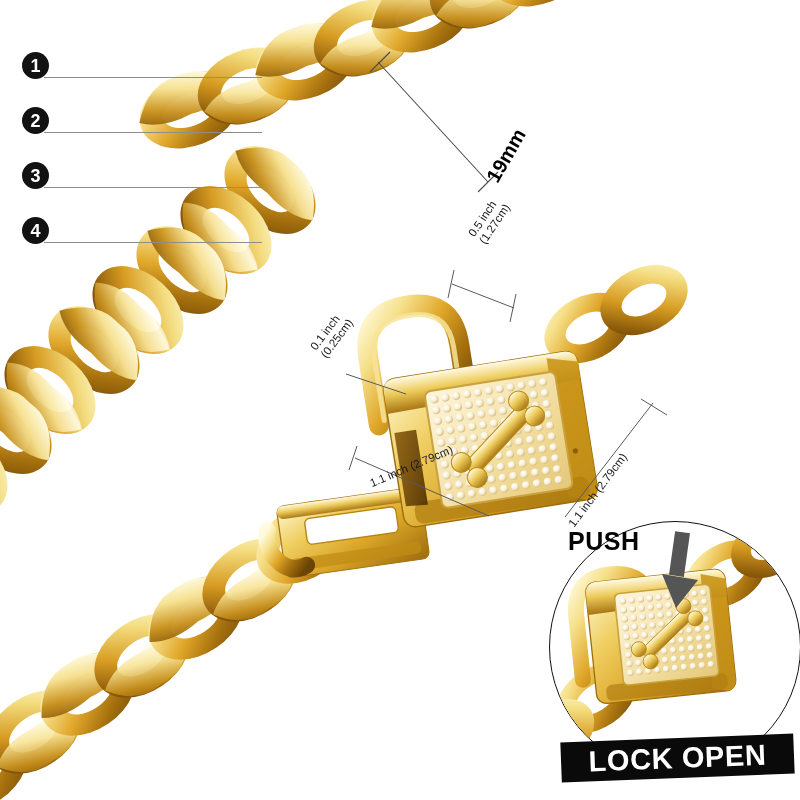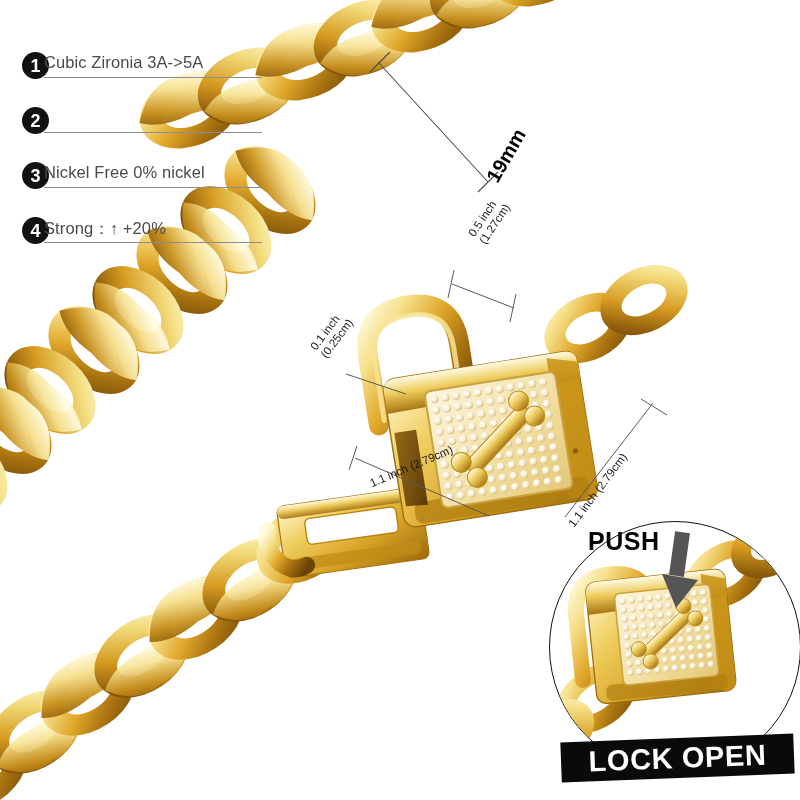--- a/index.html
+++ b/index.html
@@ -25,21 +25,21 @@
 
   
   .dim{position:absolute;font-size:11.5px;color:#1a1a1a;white-space:nowrap;
        font-family:"Liberation Sans",sans-serif;z-index:38;}
   .dim-big{font-size:20px;font-weight:bold;color:#000;}
 
   
   .inset{position:absolute;left:549px;top:521px;width:250px;height:250px;
          border-radius:50%;border:1.6px solid #111;background:#fff;
          overflow:hidden;z-index:30;}
-  .push-label{position:absolute;left:588px;top:527px;font-size:25px;font-weight:bold;
+  .push-label{position:absolute;left:568px;top:527px;font-size:25px;font-weight:bold;
               color:#050505;letter-spacing:.5px;z-index:45;}
   .lockbar{position:absolute;left:561px;top:738px;width:233px;height:40px;
            background:#0a0a0a;transform:rotate(-2.2deg);z-index:46;
            display:flex;align-items:center;justify-content:center;}
   .lockbar span{color:#fff;font-size:29px;font-weight:bold;letter-spacing:.6px;
                 font-family:"Liberation Sans",sans-serif;}
 </style>
 </head>
 <body>
 
@@ -589,35 +589,32 @@
 
   <div class="lockbar">
     <span>LOCK OPEN</span>
   </div>
 
   <div class="feat-list">
 
     <div class="feat">
       <div class="badge">1</div>
       <div class="feat-rule"></div>
-      <div class="feat-txt">Cubic Zironia 3A-&gt;5A</div>
     </div>
 
     <div class="feat">
       <div class="badge">2</div>
       <div class="feat-rule"></div>
     </div>
 
     <div class="feat">
       <div class="badge">3</div>
       <div class="feat-rule"></div>
-      <div class="feat-txt">Nickel Free 0% nickel</div>
     </div>
 
     <div class="feat">
       <div class="badge">4</div>
       <div class="feat-rule"></div>
-      <div class="feat-txt">Strong：↑ +20%</div>
     </div>
 
   </div>
 
 </div>
 
 </body></html>

